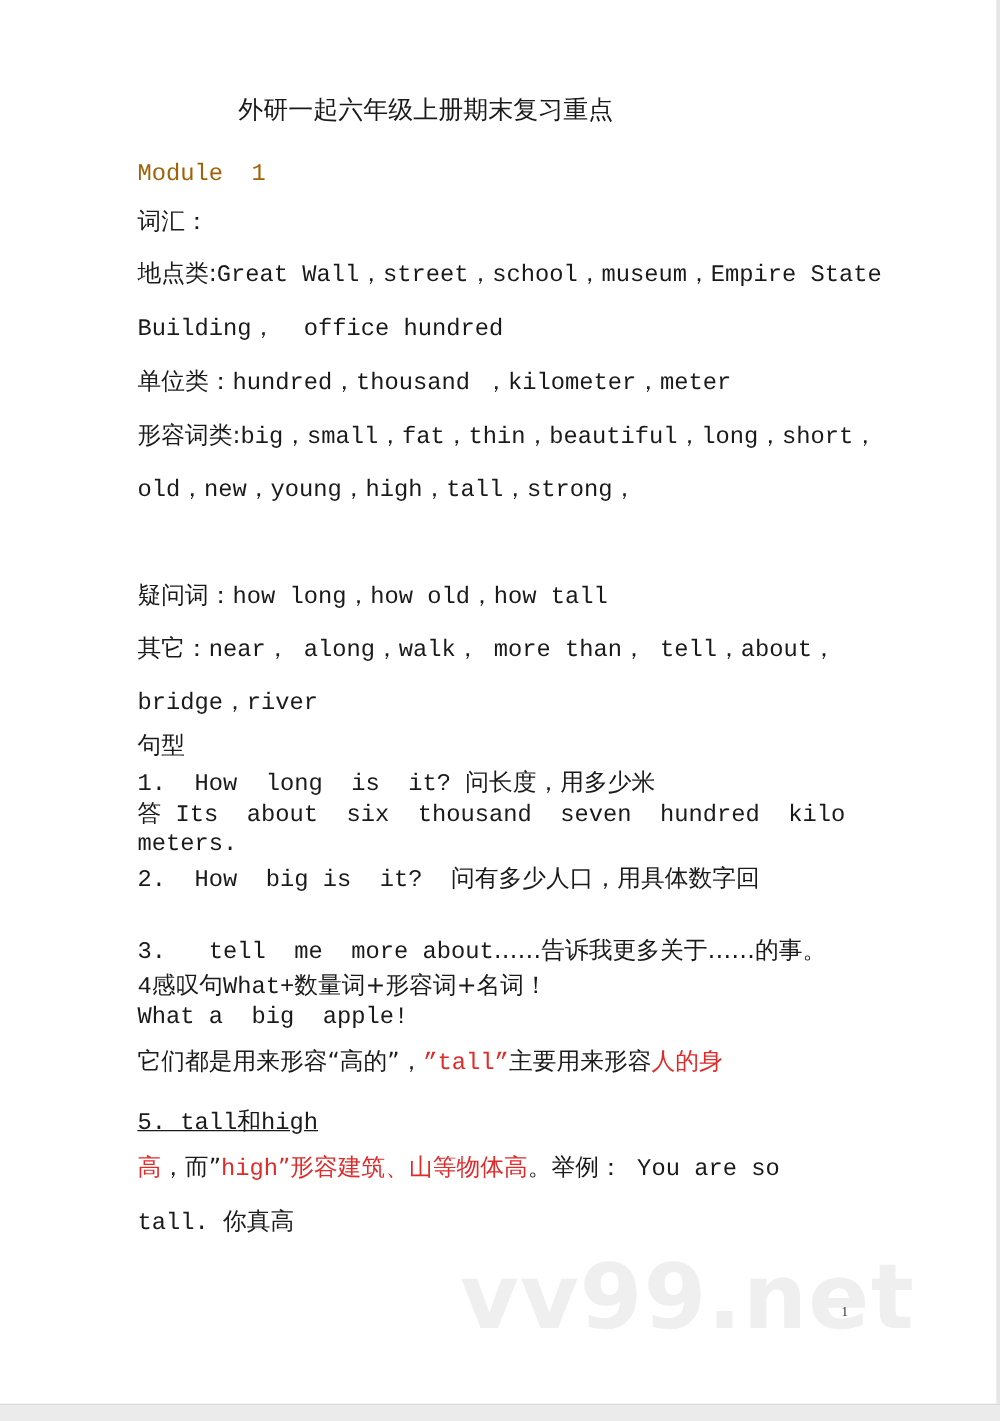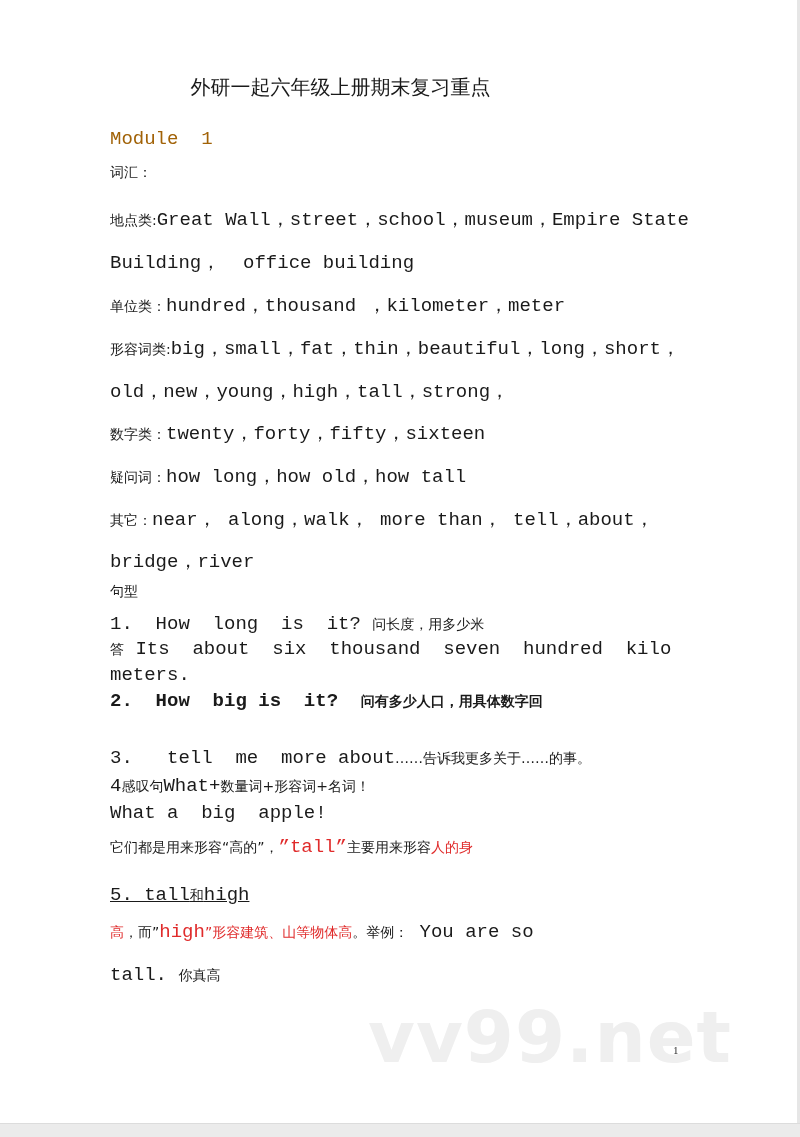--- a/index.html
+++ b/index.html
@@ -17,21 +17,21 @@
     }
     .title {
       position: absolute; top: 74px; left: 0; width: 681px; text-align: center;
       font-family: "DejaVu Sans", sans-serif; font-size: 20px; color: #1a1a1a;
     }
     .line {
       position: absolute; left: 110px; white-space: pre;
       font-family: "Liberation Mono", "DejaVu Sans Mono", monospace;
       font-size: 19px; color: #1a1a1a;
     }
-    .cn { font-family: "DejaVu Sans", sans-serif; font-size: 14px; }
+    .cn { font-family: "DejaVu Sans", sans-serif; font-size: 19px; }
     .red { color: #e02b2b; }
     .module { color: #a16207; font-size: 19px; }
     .watermark {
       position: absolute; left: 368px; top: 995px;
       font-family: "DejaVu Sans", sans-serif; font-weight: bold; font-size: 72px;
       color: #efefef; letter-spacing: 1px;
     }
     .page-number {
       position: absolute; left: 673px; top: 1044px;
       font-family: "Liberation Serif", serif; font-size: 11px; color: #333;
@@ -40,41 +40,40 @@
 </head>
 <body>
 
 <div class="page">
   <div class="title">外研一起六年级上册期末复习重点</div>
 
   <div class="line module" style="top:128px;">Module  1</div>
   <div class="line cn" style="top:164px;">词汇：</div>
 
   <div class="line" style="top:206px;"><span class="cn">地点类:</span><span>Great Wall，street，school，museum，Empire State</span></div>
-  <div class="line" style="top:249px;">Building，  office building</div>
+  <div class="line" style="top:249px;">Building，  office hundred</div>
 
   <div class="line" style="top:292px;text-align:right;"><span class="cn">单位类：</span><span>hundred，thousand ，kilometer，meter</span></div>
 
   <div class="line" style="top:378px;">old，new，young，high，tall，strong，</div>
   <div class="line" style="top:335px;"><span class="cn">形容词类:</span><span>big，small，fat，thin，beautiful，long，short，</span></div>
 
-  <div class="line" style="top:420px;"><span class="cn">数字类：</span><span>twenty，forty，fifty，sixteen</span></div>
 
   <div class="line" style="top:506px;"><span class="cn">其它：</span><span>near， along，walk， more than， tell，about，</span></div>
 
   <div class="line" style="top:463px;"><span class="cn">疑问词：</span><span>how long，how old，how tall</span></div>
   <div class="line" style="top:548px;">bridge，river</div>
 
   <div class="line cn" style="top:583px;">句型</div>
 
   <div class="line" style="top:613px;"><span>1.  How  long  is  it? </span><span class="cn">问长度，用多少米</span></div>
   <div class="line" style="top:638px;"><span class="cn">答</span><span> Its  about  six  thousand  seven  hundred  kilo</span></div>
   <div class="line" style="top:664px;">meters.</div>
 
-  <div class="line" style="top:690px;font-weight:bold;"><span>2.  How  big is  it?  </span><span class="cn">问有多少人口，用具体数字回</span></div>
+  <div class="line" style="top:690px;"><span>2.  How  big is  it?  </span><span class="cn">问有多少人口，用具体数字回</span></div>
 
   <div class="line" style="top:747px;"><span>3.   tell  me  more about</span><span class="cn">……告诉我更多关于……的事。</span></div>
 
   <div class="line" style="top:775px;"><span>4</span><span class="cn">感叹句</span><span>What+</span><span class="cn">数量词+形容词+名词！</span></div>
   <div class="line" style="top:802px;">What a  big  apple!</div>
 
   <div class="line" style="top:884px;text-decoration:underline;"><span>5. tall</span><span class="cn">和</span><span>high</span></div>
 
   <div class="line" style="top:836px;"><span class="cn">它们都是用来形容“高的”，</span><span class="red">”tall”</span><span class="cn">主要用来形容</span><span class="cn red">人的身</span></div>
   <div class="line" style="top:921px;"><span class="cn red">高</span><span class="cn">，而”</span><span class="red">high</span><span class="cn red">”</span><span class="cn red">形容建筑、山等物体高</span><span class="cn">。举例：</span><span> You are so</span></div>

